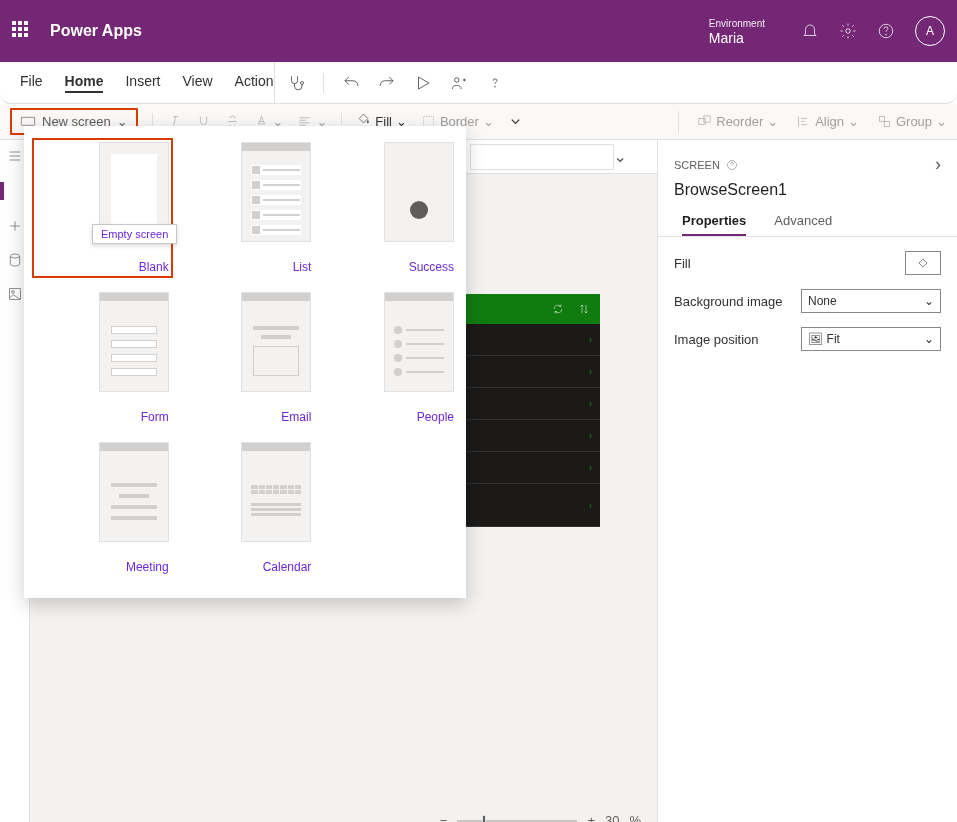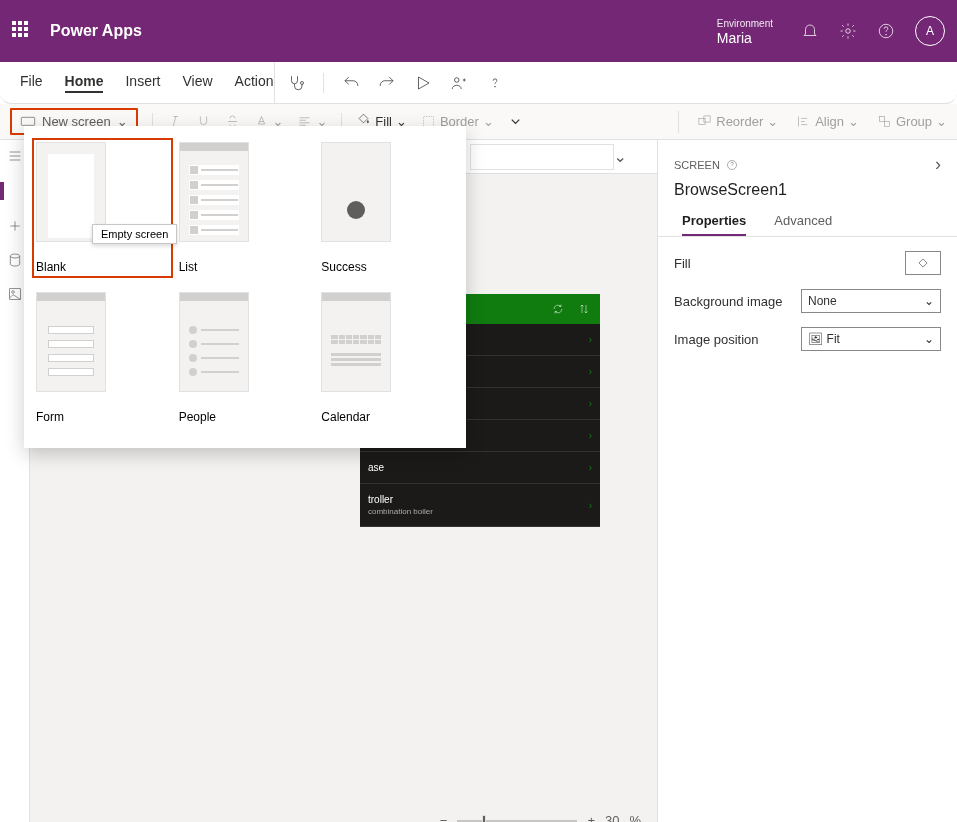--- a/index.html
+++ b/index.html
@@ -4,21 +4,21 @@
 <style>
 * { box-sizing: border-box; margin: 0; padding: 0; font-family: "Segoe UI", Arial, sans-serif; }
 body { width: 957px; height: 822px; background: #fff; overflow: hidden; position: relative; }
 
 
 .top-header { height: 62px; background: #742774; color: #fff; display: flex; align-items: center; padding: 0 12px; }
 .waffle { width: 20px; height: 20px; margin-right: 18px; display: grid; grid-template-columns: repeat(3,4px); grid-template-rows: repeat(3,4px); gap: 2px; }
 .waffle span { background: #fff; }
 .app-title { font-size: 16px; font-weight: 600; }
 .header-spacer { flex: 1; }
-.env-block { display: flex; align-items: center; gap: 8px; margin-right: 28px; }
+.env-block { display: flex; align-items: center; gap: 8px; margin-right: 36px; }
 .env-text { line-height: 14px; }
 .env-label { font-size: 10px; opacity: .9; }
 .env-name { font-size: 14px; }
 .header-icons { display: flex; align-items: center; gap: 20px; }
 .header-icons .ic { width: 18px; height: 18px; stroke: #fff; fill: none; }
 .avatar { width: 30px; height: 30px; border: 1px solid #fff; border-radius: 50%; display: flex; align-items: center; justify-content: center; font-size: 12px; }
 
 
 .menu-bar { height: 42px; border-bottom: 1px solid #e1e1e1; display: flex; align-items: center; padding: 0 20px; color: #323130; border-radius: 11px; }
 .menu-items { display: flex; gap: 22px; font-size: 14px; }
@@ -71,21 +71,21 @@
 .rp-tabs .tab { padding:6px 0; color:#605e5c;margin-left:8px; }
 .rp-tabs .tab.active { color:#201f1e; font-weight:600; border-bottom:2px solid #742774;}
 .rp-body { padding:14px 16px; font-size:13px; color:#323130; }
 .rp-row { display:flex; align-items:center; justify-content:space-between; margin-bottom:14px; }
 .rp-row .ctrl { width:140px; height:24px; border:1px solid #8a8886; display:flex; align-items:center; padding:0 6px; font-size:12px; color:#323130; justify-content:space-between;}
 .rp-row .fillbox { width:36px; height:24px; border:1px solid #8a8886; display:flex; align-items:center; justify-content:center;}
 
 
 .gallery-dropdown { position:absolute; left:24px; top:126px; width:442px; background:#fff; box-shadow:0 6px 18px rgba(0,0,0,.2); padding:16px 12px 24px; z-index:50; }
 .gallery-grid { display:grid; grid-template-columns: repeat(3,1fr); gap:18px 10px; }
-.gallery-item { display:flex; flex-direction:column; align-items:flex-start; font-size:12px; color:#000000; position:relative; }
+.gallery-item { display:flex; flex-direction:column; align-items:flex-end; font-size:12px; color:#6d28d9; position:relative; }
 .thumb { width:70px; height:100px; background:#f3f2f1; border:1px solid #e1e1e1; display:flex; align-items:center; justify-content:center; flex-direction:column; gap:3px; position:relative; overflow:hidden;}
 .thumb .bar { height:8px; background:#d2d0ce; width:100%; position:absolute; top:0;}
 .thumb .white-area { background:#fff; width:46px; height:84px; margin-top:8px;}
 .gallery-item .lbl { margin-top:18px; }
 .blank-item { outline:2px solid #d83b01; outline-offset:2px;}
 .blank-item .thumb { background:#f3f2f1;}
 .blank-item .thumb .white-area { background:#fff; width:46px; height:84px;}
 .tooltip { position:absolute; top:82px; left:56px; background:#fff; border:1px solid #c8c6c4; padding:3px 8px; font-size:11px; white-space:nowrap; box-shadow:0 2px 4px rgba(0,0,0,.15);}
 
 
@@ -435,20 +435,30 @@
           <div class="bar"></div>
           <div style="margin-top:12px"></div>
           <div class="fl"></div>
           <div class="fl"></div>
           <div class="fl"></div>
           <div class="fl"></div>
         </div>
       <div class="lbl">Form</div>
     </div>
     <div class="gallery-item">
+      <div class="thumb email">
+          <div class="bar"></div>
+          <div style="margin-top:12px"></div>
+          <div class="hdr"></div>
+          <div class="hdr" style="width:30px"></div>
+          <div class="box"></div>
+        </div>
+      <div class="lbl">Email</div>
+    </div>
+    <div class="gallery-item">
       <div class="thumb people">
           <div class="bar"></div>
           <div style="margin-top:12px"></div>
           <div class="pr">
             <div class="c"></div>
             <div class="l"></div>
           </div>
           <div class="pr">
             <div class="c"></div>
             <div class="l"></div>
@@ -458,20 +468,31 @@
             <div class="l"></div>
           </div>
           <div class="pr">
             <div class="c"></div>
             <div class="l"></div>
           </div>
         </div>
       <div class="lbl">People</div>
     </div>
     <div class="gallery-item">
+      <div class="thumb meeting">
+          <div class="bar"></div>
+          <div style="margin-top:12px"></div>
+          <div class="ml"></div>
+          <div class="ml" style="width:30px"></div>
+          <div class="ml"></div>
+          <div class="ml"></div>
+        </div>
+      <div class="lbl">Meeting</div>
+    </div>
+    <div class="gallery-item">
       <div class="thumb calendar">
           <div class="bar"></div>
           <div style="margin-top:10px"></div>
         <div class="grid">
             <span></span>
             <span></span>
             <span></span>
             <span></span>
             <span></span>
             <span></span>

